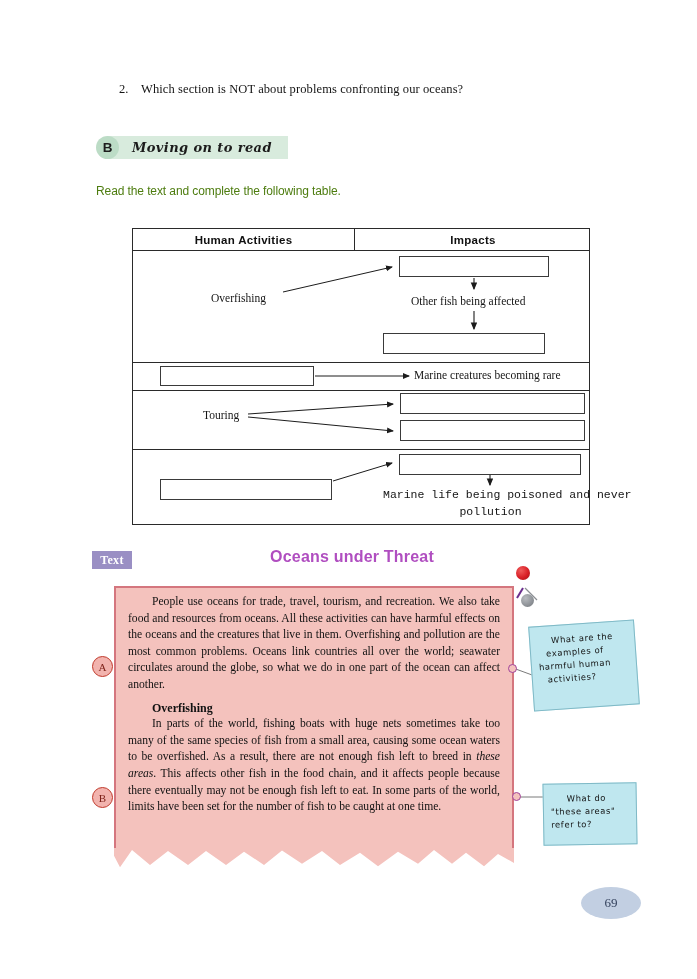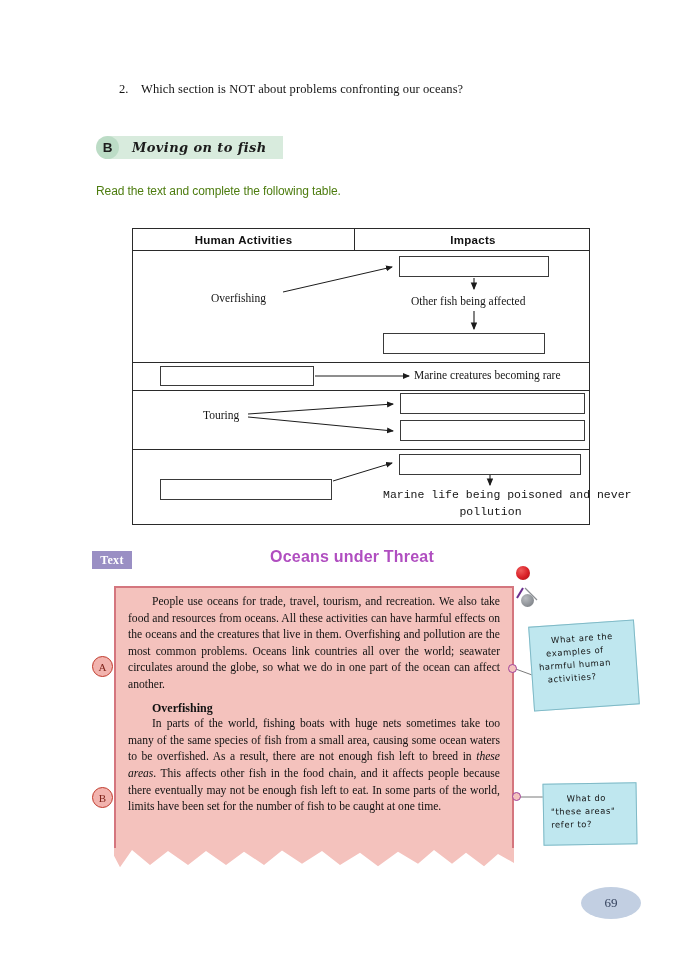--- a/index.html
+++ b/index.html
@@ -186,21 +186,21 @@
 
 <div class="page">
 
   <div class="question">
     <span class="qnum">2.</span><span>Which section is NOT about problems confronting our oceans?</span>
   </div>
 
   <div class="sec-wrap">
     <div class="sec-badge">B</div>
     <div class="sec-bar">
-      <span class="sec-title">Moving on to fish</span>
+      <span class="sec-title">Moving on to read</span>
     </div>
   </div>
 
   <div class="instruction">Read the text and complete the following table.</div>
 
 
   <div class="tbl">
 
     <div class="hrow"></div>
     <div class="hcell left">Human Activities</div>

